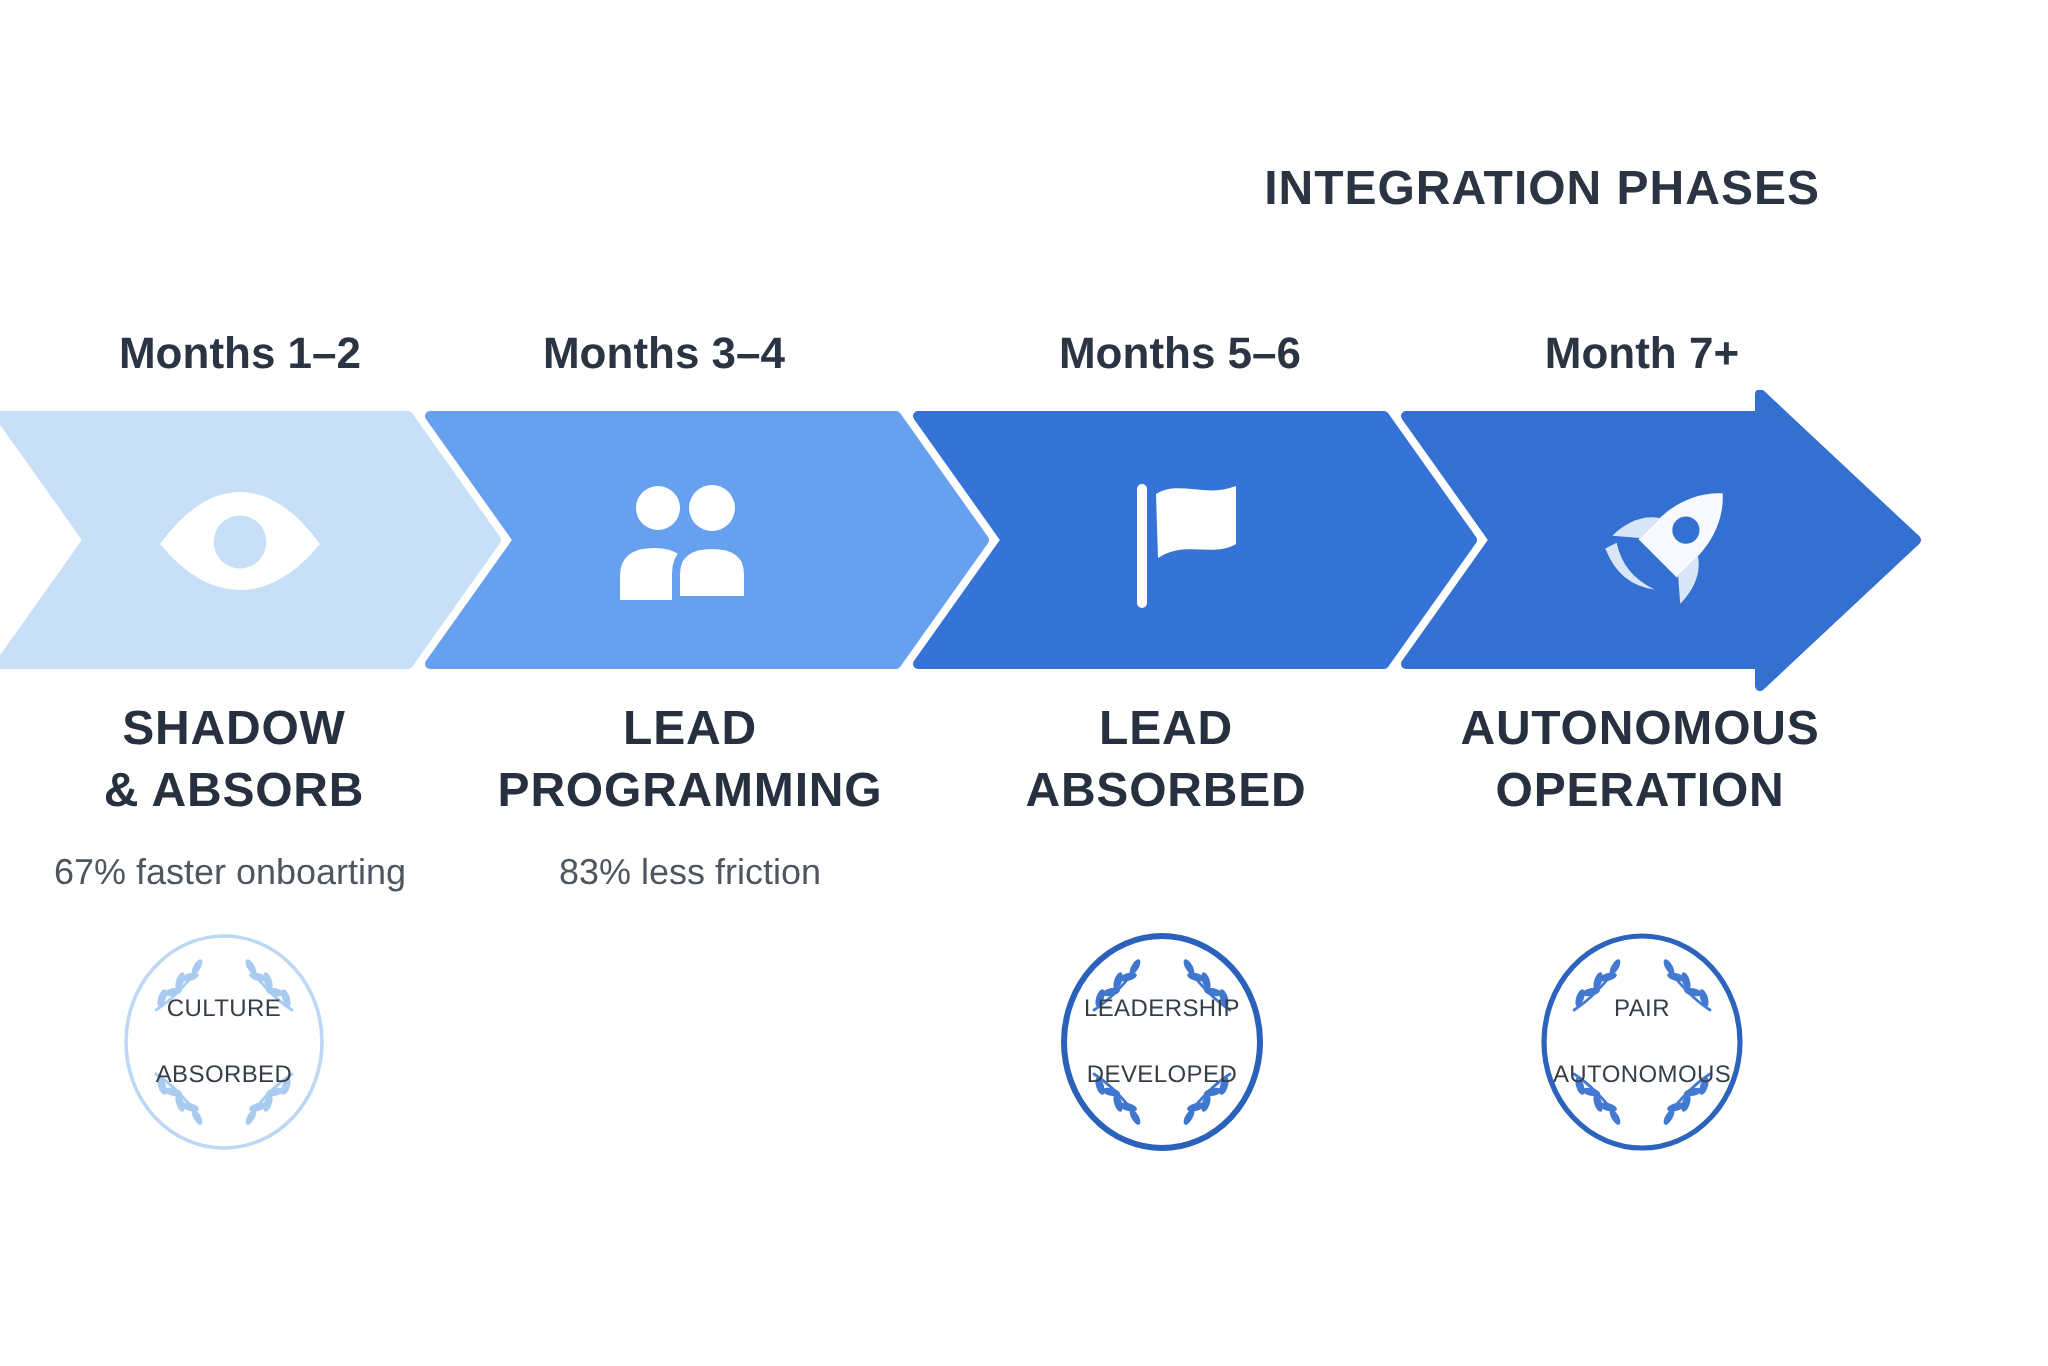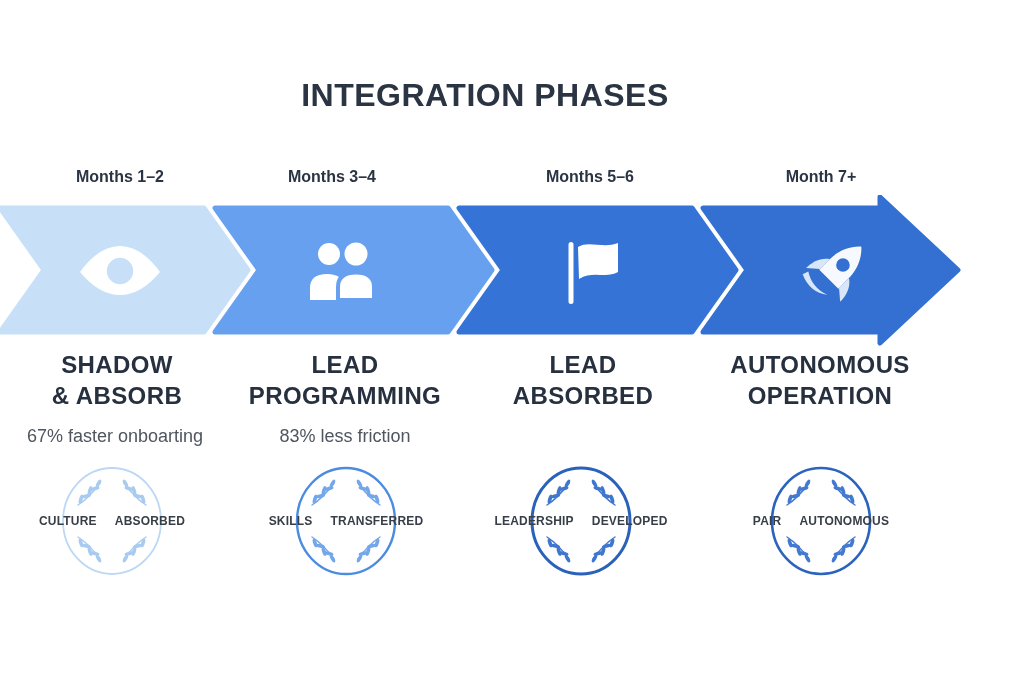--- a/index.html
+++ b/index.html
@@ -1,48 +1,48 @@
 <!DOCTYPE html>
 <html><head>
 <meta charset="utf-8">
 <style>
   html,body{margin:0;padding:0;background:#fff;}
   .canvas{
     position:relative;width:1024px;height:683px;background:#ffffff;
     font-family:"Liberation Sans","DejaVu Sans",sans-serif;overflow:hidden;
   }
   .title{
-    position:absolute;top:74px;left:0;width:910px;text-align:center;
-    font-size:32px;font-weight:700;letter-spacing:.5px;color:#2A3442;line-height:42px;padding-left:30px;
+    position:absolute;top:74px;left:0;width:910px;text-align:right;
+    font-size:24px;font-weight:700;letter-spacing:.5px;color:#2A3442;line-height:42px;
   }
   .period{
     position:absolute;top:164px;width:200px;text-align:center;
-    font-size:16px;font-weight:600;color:#2A3442;line-height:26px;
+    font-size:22px;font-weight:600;color:#2A3442;line-height:26px;
   }
   .p1{left:20px}.p2{left:232px}.p3{left:490px}.p4{left:721px}
   .band{position:absolute;top:195px;left:0;width:1024px;height:152px}
   .chev{fill:currentColor;stroke:currentColor;stroke-width:5;stroke-linejoin:round}
   .ptitle{
     position:absolute;top:349px;width:240px;text-align:center;
     font-size:24px;font-weight:700;line-height:31px;letter-spacing:.4px;color:#26303F;
   }
   .t1{left:-3px}.t2{left:225px}.t3{left:463px}.t4{left:700px}
   .stat{
     position:absolute;top:425px;width:260px;text-align:center;
     font-size:18px;color:#4F565F;line-height:22px;
   }
   .s1{left:-15px}.s2{left:215px}.s3{left:455px}.s4{left:690px}
   .badge{position:absolute;top:464px;width:120px;height:114px}
   .b1{left:52px}.b2{left:286px}.b3{left:521px}.b4{left:761px}
   .badge svg{position:absolute;left:0;top:0;width:120px;height:114px}
   .ring{fill:none;stroke:currentColor}
   .badge-text{
-    position:absolute;left:0;top:0;right:0;bottom:0;display:flex;flex-direction:row;
+    position:absolute;left:0;top:0;right:0;bottom:0;display:flex;flex-direction:column;
     align-items:center;justify-content:center;gap:18px;text-align:center;
-    font-size:12px;font-weight:700;letter-spacing:.2px;color:#383E47;line-height:15px;
+    font-size:12px;font-weight:400;letter-spacing:.2px;color:#383E47;line-height:15px;
   }
   .defs{position:absolute;width:0;height:0}
 </style>
 </head>
 <body>
 
 <svg class="defs" aria-hidden="true">
   <defs>
     <g id="sprig" fill="currentColor">
       <path d="M-2,5 Q9,-2 20,-17" fill="none" stroke="currentColor" stroke-width="1.4" stroke-linecap="round"></path>
@@ -123,33 +123,20 @@
       <use href="#sprig" transform="translate(92,36) scale(-1,1)" color="#A9CBF0"></use>
       <use href="#sprig" transform="translate(28,78) scale(1,-1)" color="#A9CBF0"></use>
       <use href="#sprig" transform="translate(92,78) scale(-1,-1)" color="#A9CBF0"></use>
     </svg>
     <div class="badge-text">
       <span>CULTURE</span>
       <span>ABSORBED</span>
     </div>
   </div>
 
-  <div class="badge b2">
-    <svg viewBox="0 0 120 114">
-      <ellipse class="ring" cx="60" cy="57" rx="49" ry="53" stroke-width="2.4" color="#4C8CE0"></ellipse>
-      <use href="#sprig" transform="translate(28,36)" color="#74A6EA"></use>
-      <use href="#sprig" transform="translate(92,36) scale(-1,1)" color="#74A6EA"></use>
-      <use href="#sprig" transform="translate(28,78) scale(1,-1)" color="#74A6EA"></use>
-      <use href="#sprig" transform="translate(92,78) scale(-1,-1)" color="#74A6EA"></use>
-    </svg>
-    <div class="badge-text">
-      <span>SKILLS</span>
-      <span>TRANSFERRED</span>
-    </div>
-  </div>
 
   <div class="badge b3">
     <svg viewBox="0 0 120 114">
       <ellipse class="ring" cx="60" cy="57" rx="49" ry="53" stroke-width="3" color="#2A61BB"></ellipse>
       <use href="#sprig" transform="translate(28,36)" color="#4077CE"></use>
       <use href="#sprig" transform="translate(92,36) scale(-1,1)" color="#4077CE"></use>
       <use href="#sprig" transform="translate(28,78) scale(1,-1)" color="#4077CE"></use>
       <use href="#sprig" transform="translate(92,78) scale(-1,-1)" color="#4077CE"></use>
     </svg>
     <div class="badge-text">

